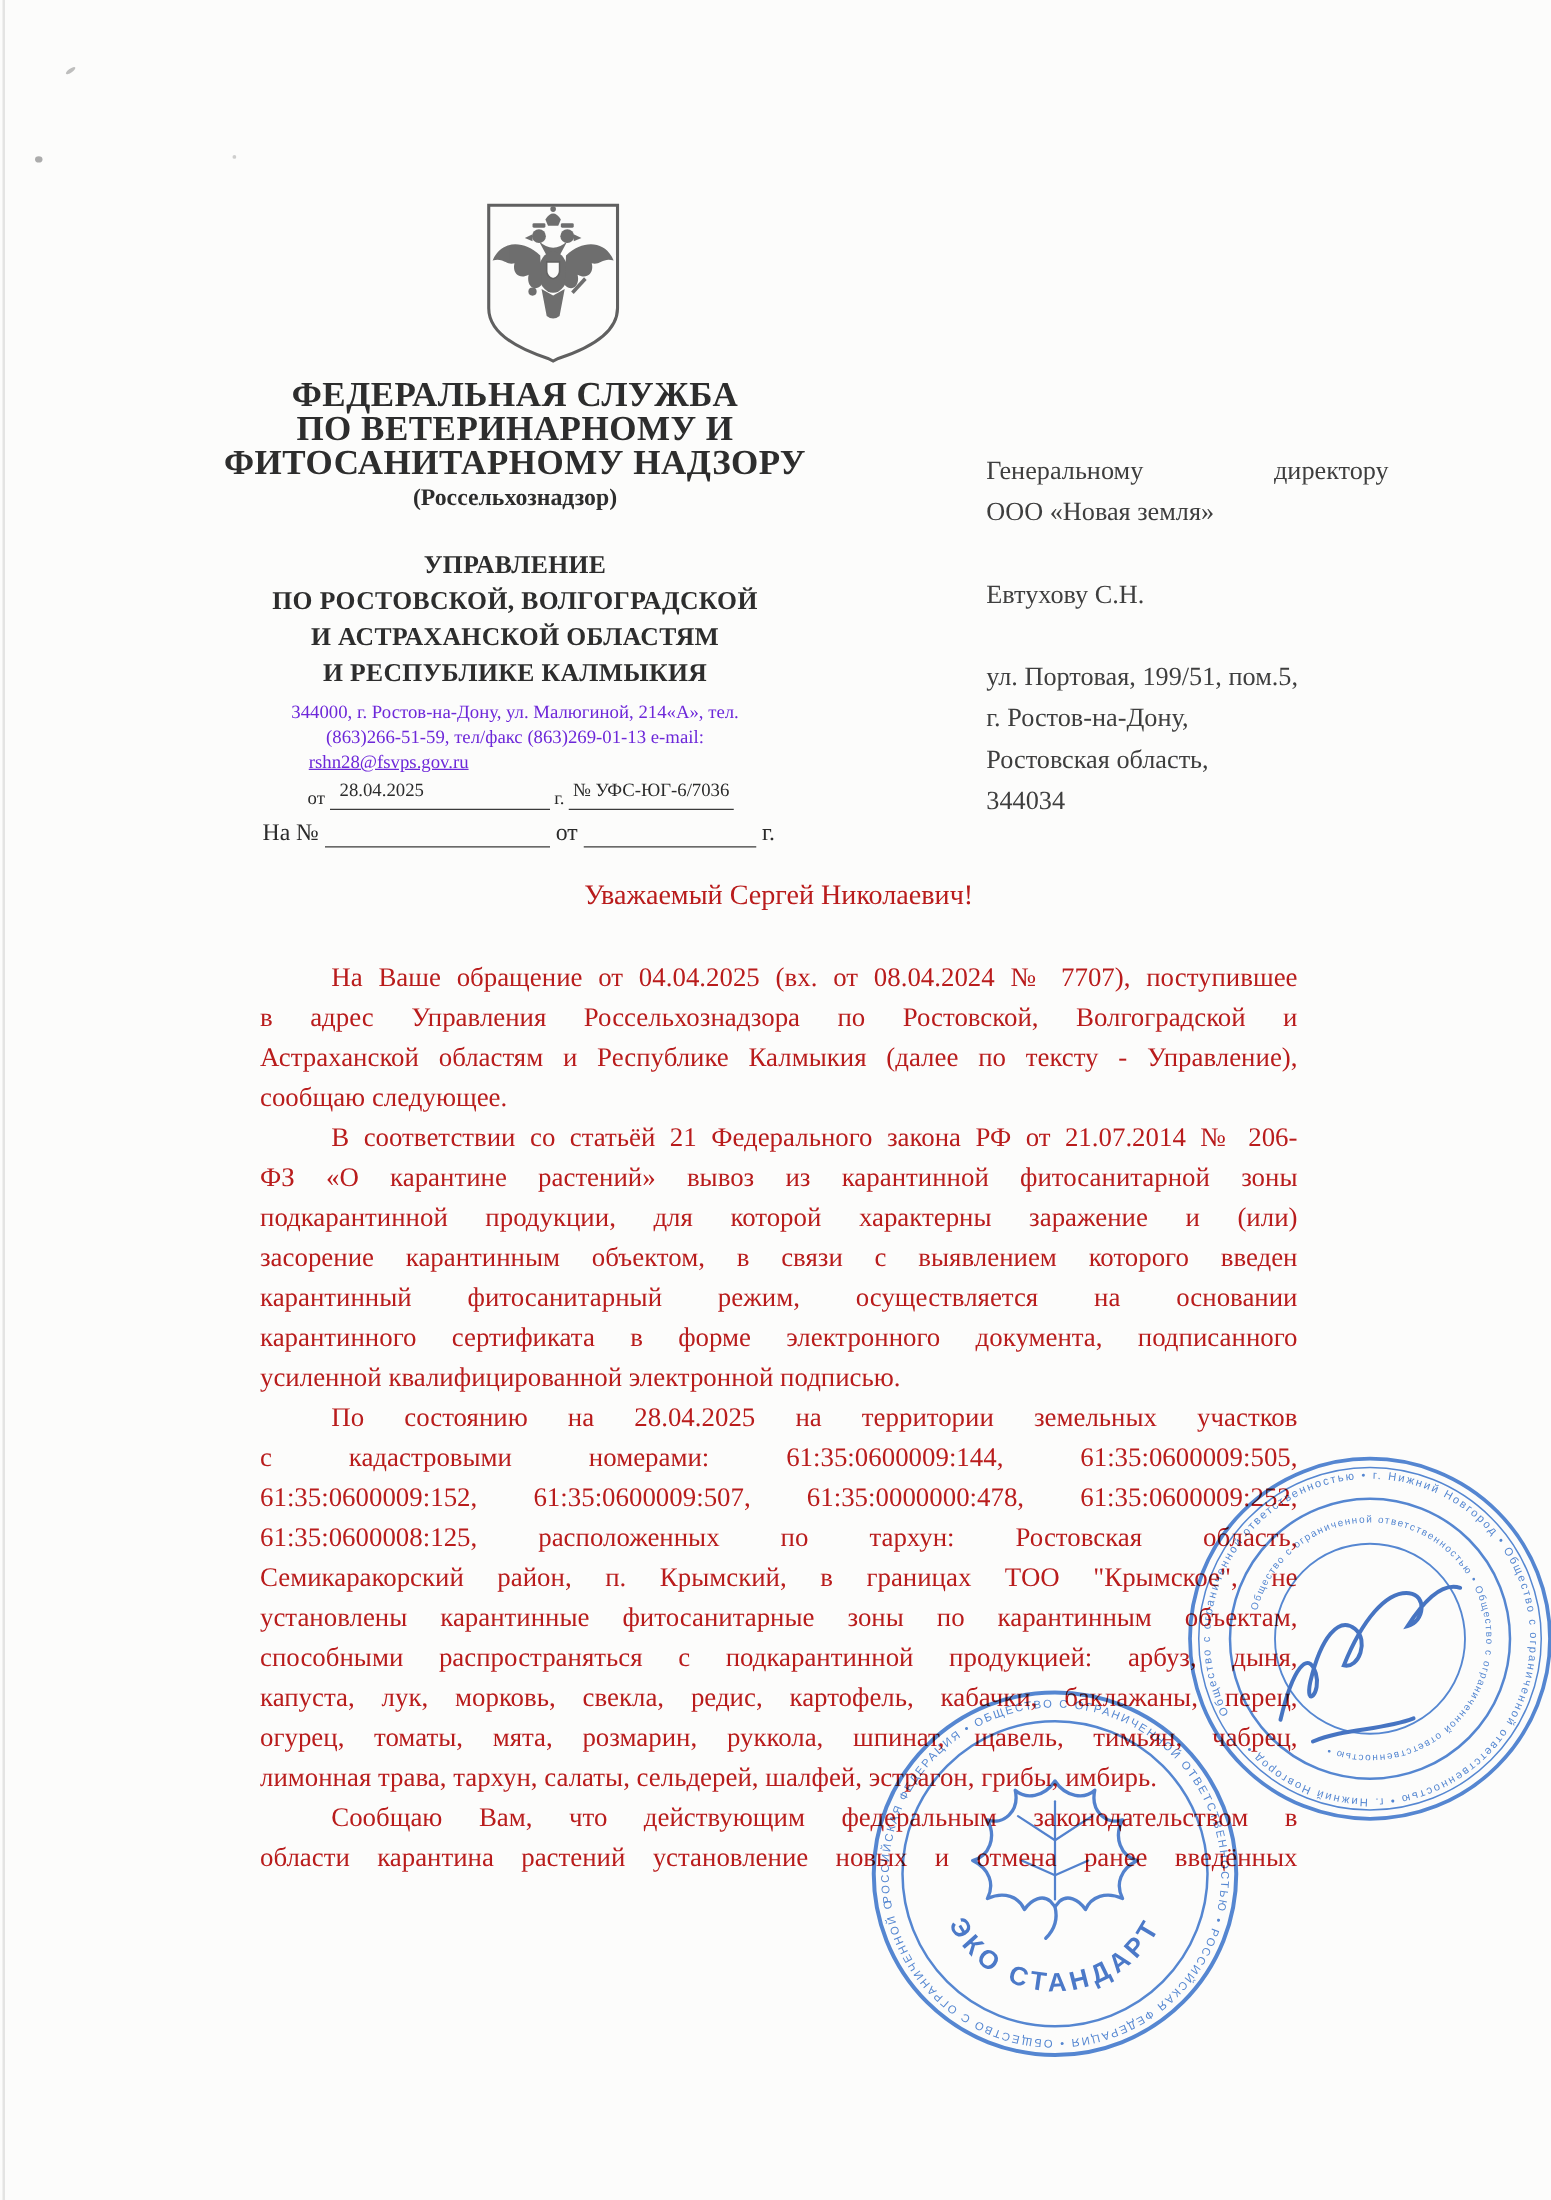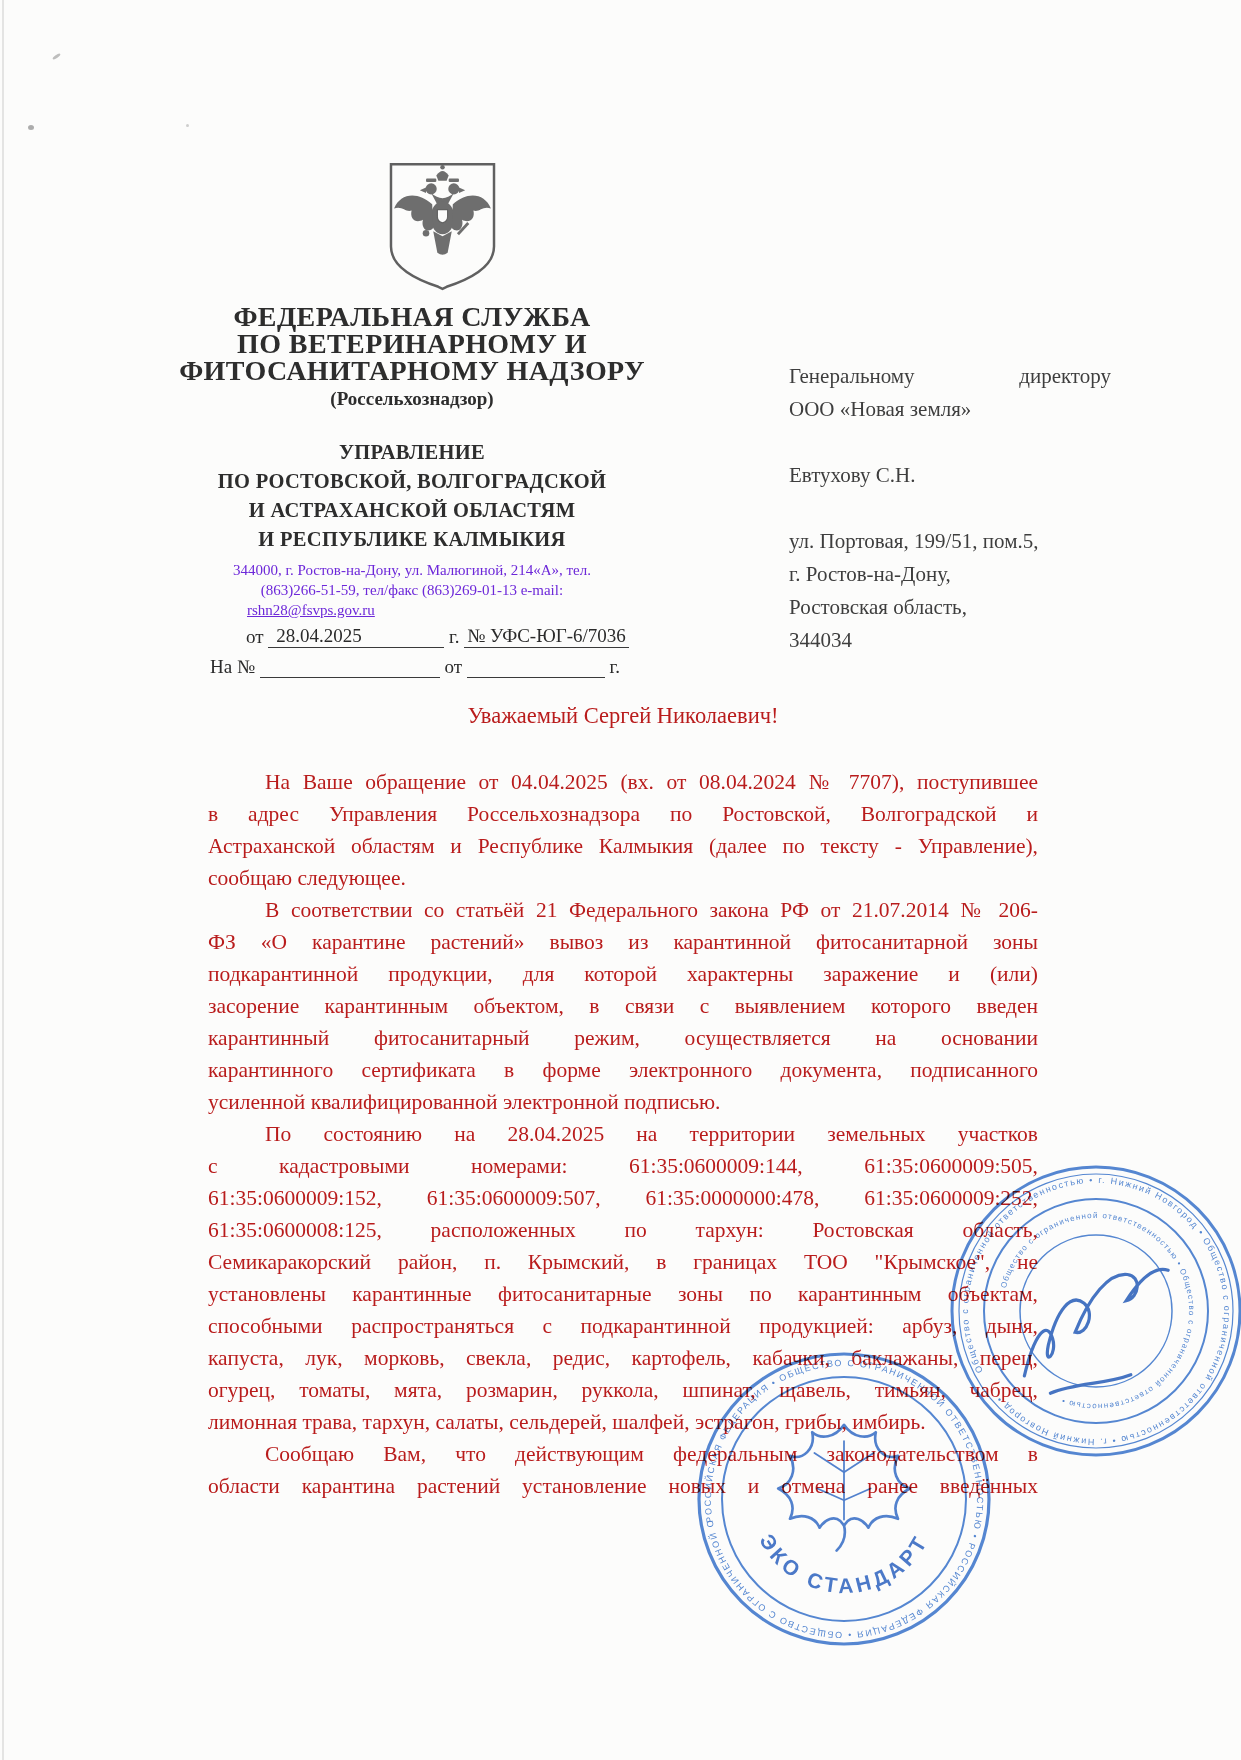--- a/index.html
+++ b/index.html
@@ -21,21 +21,21 @@
   .coat{position:absolute;left:377px;top:158px;width:131px;height:136px;opacity:.88;}
 
   .letterhead{position:absolute;left:178px;top:303px;width:468px;text-align:center;color:#2d2d2d;}
   .lh-org div{font-weight:bold;font-size:28px;line-height:27px;letter-spacing:.4px;}
   .lh-short{font-weight:bold;font-size:19px;line-height:30px;}
   .lh-div{margin-top:24px;}
   .lh-div div{font-weight:bold;font-size:20.5px;line-height:29px;letter-spacing:.3px;}
   .lh-addr{margin-top:6px;font-size:15px;line-height:20px;color:#6d28d9;}
   .lh-email{text-align:left;padding-left:69px;}
   .lh-email span{text-decoration:underline;}
-  .lh-ref{margin-top:5px;font-size:19px;text-align:left;padding-left:68px;color:#2b2b2b;white-space:nowrap;}
+  .lh-ref{margin-top:5px;font-size:15px;text-align:left;padding-left:68px;color:#2b2b2b;white-space:nowrap;}
   .lh-ref2{margin-top:7px;font-size:19px;text-align:center;padding-left:6px;color:#2b2b2b;white-space:nowrap;}
   .u{display:inline-block;border-bottom:1.6px solid #3a3a3a;height:22px;vertical-align:bottom;}
   .u.date{width:168px;padding-left:8px;}
   .u.num{padding:0 3px;}
   .u.blank1{width:180px;}
   .u.blank2{width:138px;}
 
   .recipient{position:absolute;left:789px;top:360px;width:322px;font-size:21px;line-height:33px;color:#3e3e3e;}
   .rec-line{height:33px;overflow:hidden;}
   .rec-line.spread{text-align:justify;text-align-last:justify;}

